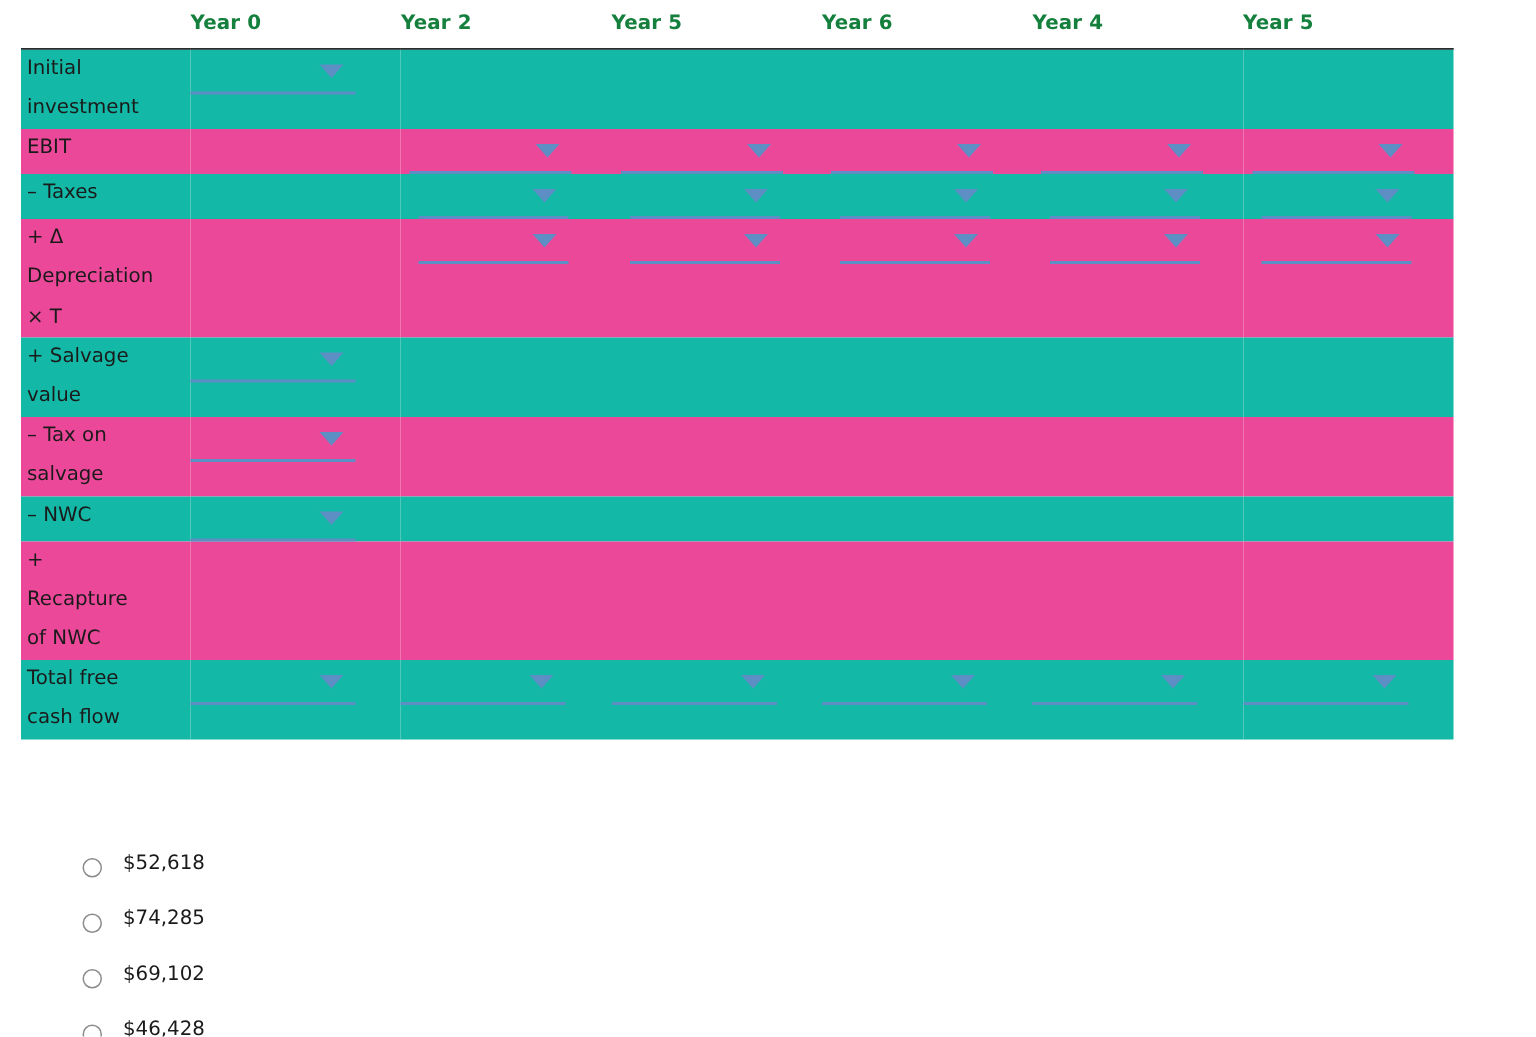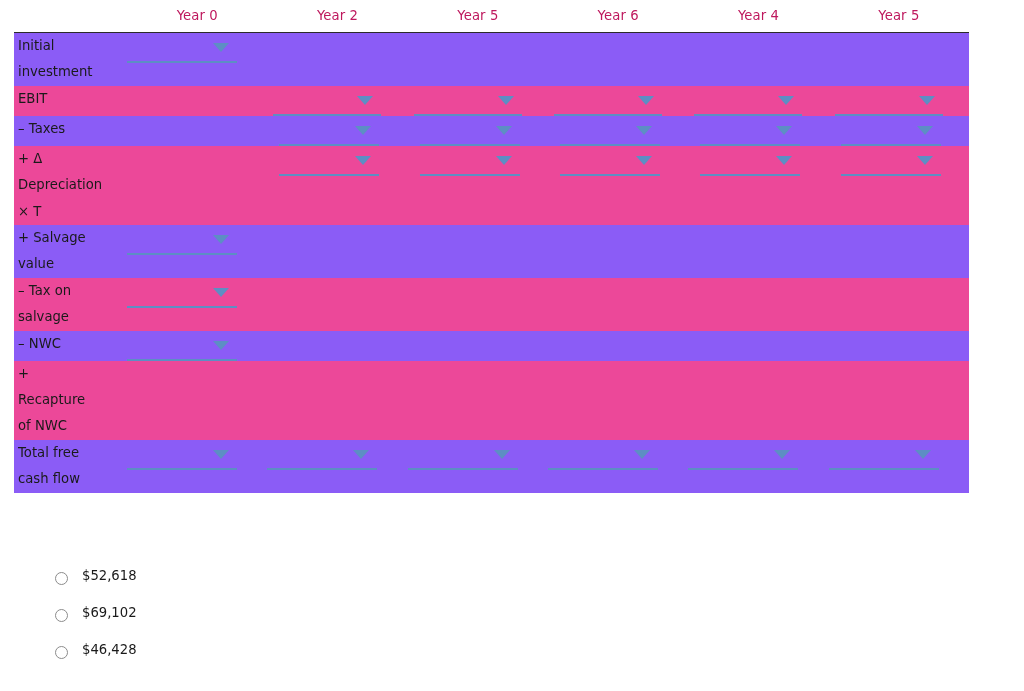--- a/index.html
+++ b/index.html
@@ -29,42 +29,42 @@
     width: 955px;
     border-collapse: collapse;
     table-layout: fixed;
   }
 
   .cf-table col.c-label { width: 113px; }
   .cf-table col.c-year  { width: 140.3px; }
 
   .cf-table th.year-head {
     font-size: 13.2px;
-    font-weight: normal;
-    color: #be185d;
-    text-align: center;
+    font-weight: bold;
+    color: #15803d;
+    text-align: left;
     padding: 0 0 9px 0;
     vertical-align: bottom;
     line-height: 15px;
     letter-spacing: 0.1px;
   }
   .cf-table th.blank-head {
     padding: 0 0 9px 0;
     border-bottom: 1.6px solid #2b2b2b;
   }
   .cf-table th.year-head { border-bottom: 1.6px solid #2b2b2b; }
 
   .cf-table td {
     padding: 0;
     vertical-align: top;
     border: 0;
   }
 
   tr.band td { background: #ec4899; }
-  tr.plain td { background: #8b5cf6; }
+  tr.plain td { background: #14b8a6; }
 
   .rowlabel {
     font-size: 13.2px;
     line-height: 26.4px;
     color: #1a1a1a;
     padding-left: 4px;
     white-space: pre-line;
     font-weight: normal;
   }
 
@@ -405,20 +405,24 @@
   </table>
 
 
   <div class="options" id="options">
       <div class="opt">
         <span class="radio"></span>
         <span class="olabel">$52,618</span>
       </div>
       <div class="opt">
         <span class="radio"></span>
+        <span class="olabel">$74,285</span>
+      </div>
+      <div class="opt">
+        <span class="radio"></span>
         <span class="olabel">$69,102</span>
       </div>
       <div class="opt">
         <span class="radio"></span>
         <span class="olabel">$46,428</span>
       </div>
     </div>
 
 </div>
 

